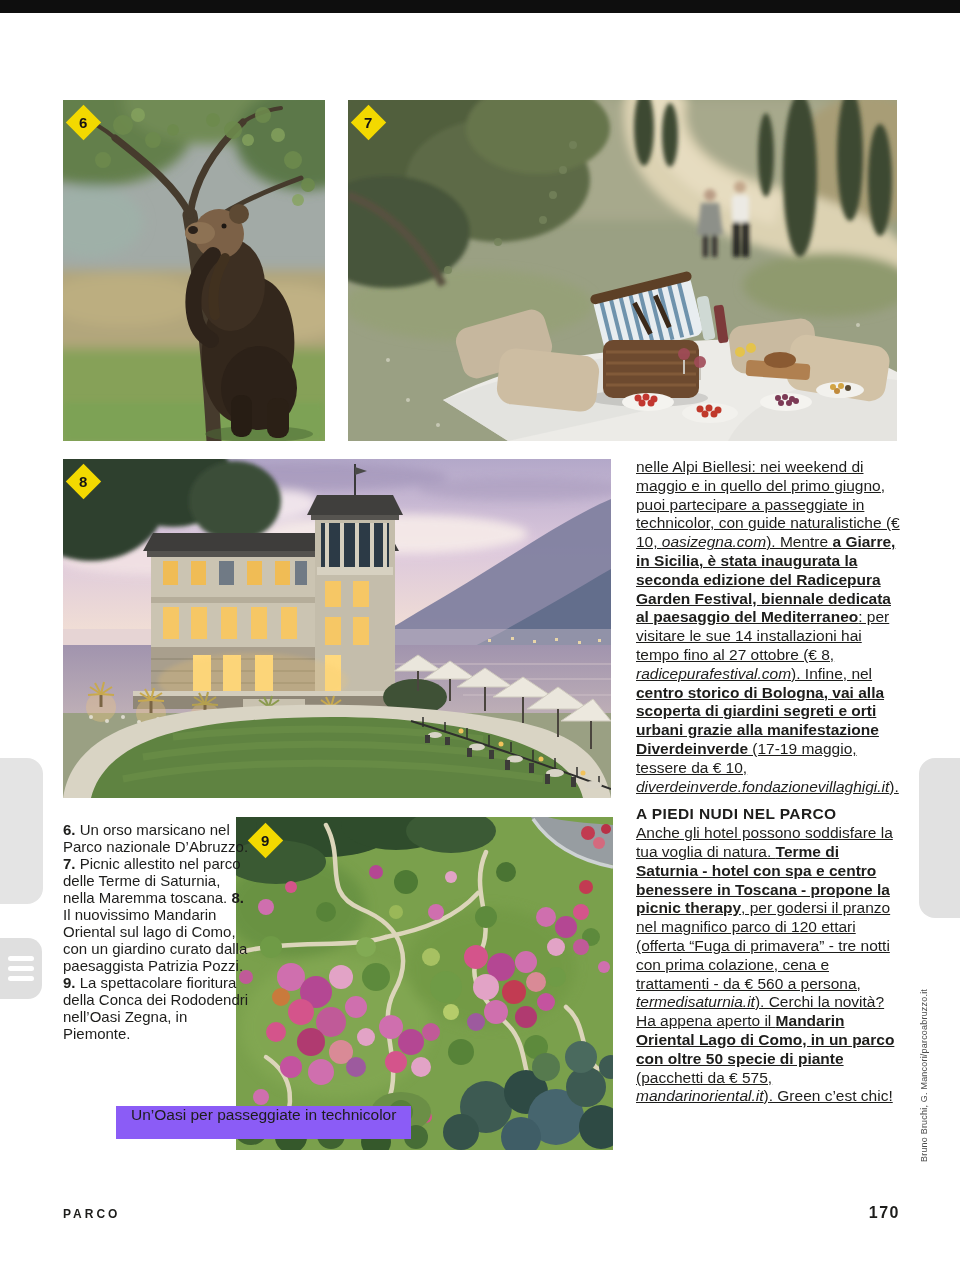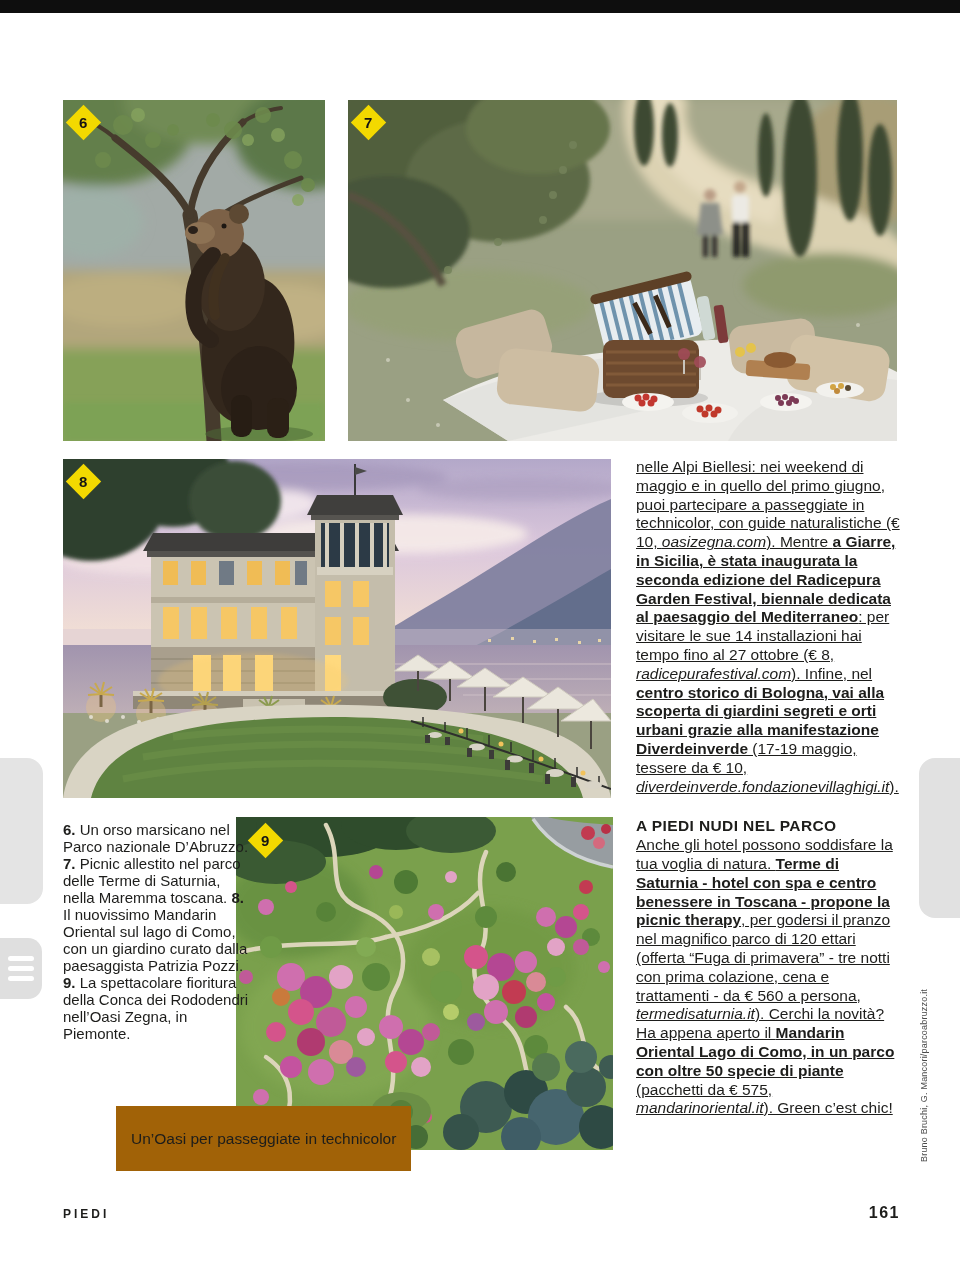--- a/index.html
+++ b/index.html
@@ -18,30 +18,30 @@
   
   .badge{position:absolute;left:8px;top:10px;width:25px;height:25px;background:#f3d900;
          transform:rotate(45deg);display:flex;align-items:center;justify-content:center;}
   .photo-9 .badge{left:17px;top:11px;}
   .badge-num{transform:rotate(-45deg);font-weight:700;font-size:15px;color:#141414;}
 
   
   .article-col{position:absolute;left:636px;top:458px;width:268px;font-size:15.5px;
                line-height:18.8px;}
   .article-col p{margin:0;text-decoration:underline;}
-  .article-col h3{margin:21px 0 0 0;font-size:15.5px;font-weight:700;letter-spacing:.4px;}
+  .article-col h3{margin:9px 0 0 0;font-size:15.5px;font-weight:700;letter-spacing:.4px;}
   .b{font-weight:700;}
   .i{font-style:italic;}
 
   
   .caption-col{position:absolute;left:63px;top:821px;width:190px;font-size:15px;line-height:17px;}
 
   
-  .highlight{position:absolute;left:116px;top:1106px;height:33px;background:#a16207;
-             display:flex;align-items:center;padding:16px 15px;font-size:15.5px;color:#1d1d1b;
+  .highlight{position:absolute;left:116px;top:1106px;height:33px;background:#8b5cf6;
+             display:flex;padding:0 15px;font-size:15.5px;color:#1d1d1b;
              white-space:nowrap;z-index:5;}
 
   
   .footer-section{position:absolute;left:63px;top:1207px;font-size:12px;font-weight:700;letter-spacing:3px;}
   .footer-page{position:absolute;right:60px;top:1204px;font-size:16px;font-weight:700;letter-spacing:1.5px;}
 
   
   .credit{position:absolute;left:919px;top:946px;width:16px;height:216px;font-size:9px;
           color:#4a4a4a;letter-spacing:.2px;writing-mode:vertical-rl;transform:rotate(180deg);
           white-space:nowrap;}
@@ -647,22 +647,22 @@
     <h3>A PIEDI NUDI NEL PARCO</h3>
     <p><span>Anche gli hotel possono soddisfare la tua voglia di natura. </span><span class="b">Terme di Saturnia - hotel con spa e centro benessere in Toscana - propone la picnic therapy</span><span>, per godersi il pranzo nel magnifico parco di 120 ettari (offerta “Fuga di primavera” - tre notti con prima colazione, cena e trattamenti - da € 560 a persona, </span><span class="i">termedisaturnia.it</span><span>). Cerchi la novità? Ha appena aperto il </span><span class="b">Mandarin Oriental Lago di Como, in un parco con oltre 50 specie di piante</span><span> (pacchetti da € 575, </span><span class="i">mandarinoriental.it</span><span>). Green c’est chic!</span></p>
   </div>
 
   <div class="caption-col"><span class="b">6.</span><span> Un orso marsicano nel Parco nazionale D’Abruzzo. </span><span class="b">7.</span><span> Picnic allestito nel parco delle Terme di Saturnia, nella Maremma toscana. </span><span class="b">8.</span><span> Il nuovissimo Mandarin Oriental sul lago di Como, con un giardino curato dalla paesaggista Patrizia Pozzi. </span><span class="b">9.</span><span> La spettacolare fioritura della Conca dei Rododendri nell’Oasi Zegna, in Piemonte.</span></div>
 
   <div class="highlight">
     <span>Un’Oasi per passeggiate in technicolor</span>
   </div>
 
-  <div class="footer-section">PIEDI</div>
-  <div class="footer-page">161</div>
+  <div class="footer-section">PARCO</div>
+  <div class="footer-page">170</div>
 
   <div class="credit">Bruno Bruchi, G. Mancori/parcoabruzzo.it</div>
 
   <div class="left-pill"></div>
   <div class="right-pill"></div>
   <div class="menu-btn">
     <span class="bar"></span>
     <span class="bar"></span>
     <span class="bar"></span>
   </div>

